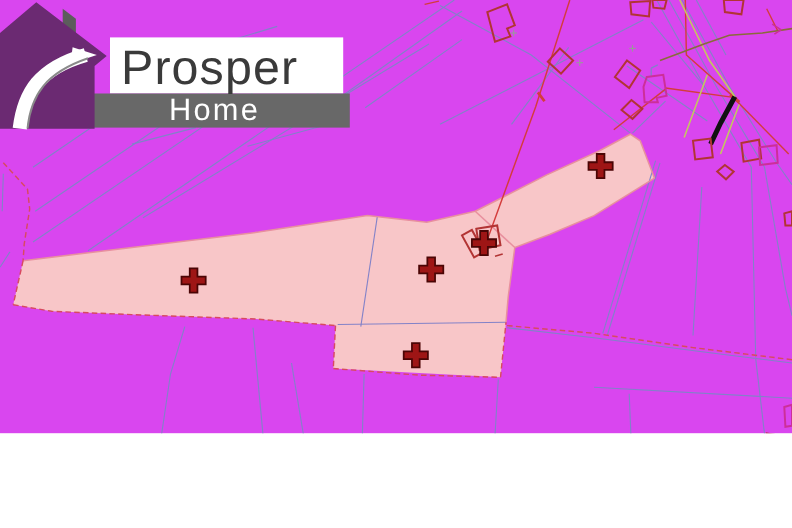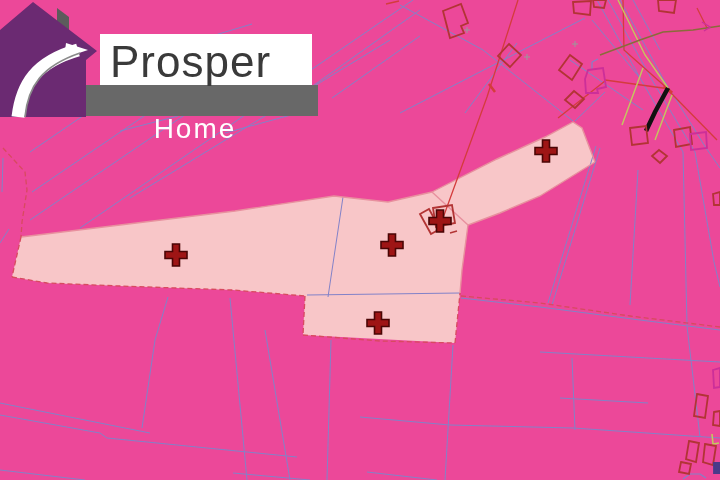--- a/index.html
+++ b/index.html
@@ -1,24 +1,24 @@
 <!DOCTYPE html>
 <html><head>
 <meta charset="utf-8">
 <style>
   html,body{margin:0;padding:0;background:#ffffff;font-family:"Liberation Sans",sans-serif;}
-  #stage{position:relative;width:720px;height:480px;overflow:hidden;background:#ec4899;}
+  #stage{position:relative;width:720px;height:394px;overflow:hidden;background:#d946ef;}
   #map{position:absolute;left:0;top:0;width:720px;height:480px;}
   .logo-backdrop{position:absolute;left:100px;top:34px;width:212px;height:51px;background:#ffffff;z-index:2;}
   .logo-banner{position:absolute;left:58px;top:85px;width:260px;height:31px;background:#686868;z-index:3;}
   .logo-title{position:absolute;left:110px;top:40px;z-index:4;font-size:44px;line-height:1.0;
               color:#3a3a3a;letter-spacing:1px;white-space:nowrap;}
   .logo-subtitle{position:absolute;left:58px;top:85px;width:260px;height:31px;z-index:4;
               font-size:28px;line-height:30px;text-align:center;color:#ffffff;letter-spacing:2px;
-              padding-left:14px;box-sizing:border-box;white-space:nowrap;margin-top:29px;}
+              padding-left:14px;box-sizing:border-box;white-space:nowrap;}
   #logo-house{position:absolute;left:0;top:0;z-index:5;}
 </style>
 </head>
 <body>
 
 <div id="stage">
 
   <svg id="map" viewBox="0 0 720 480" xmlns="http://www.w3.org/2000/svg">
       <polygon points="21,237 120,225 235,211 334,196 388,202 432,192 497,159 545,137 573,122 582,128 595,162 540,196 500,213 468,225 462,270 460,293 455,343 303,335 305,296 233,290 120,286 47,283 12,277" fill="#f8c6c8" stroke="none"></polygon>
       <polyline points="30,152 96,107" fill="none" stroke="#8282c8" stroke-width="1"></polyline>

